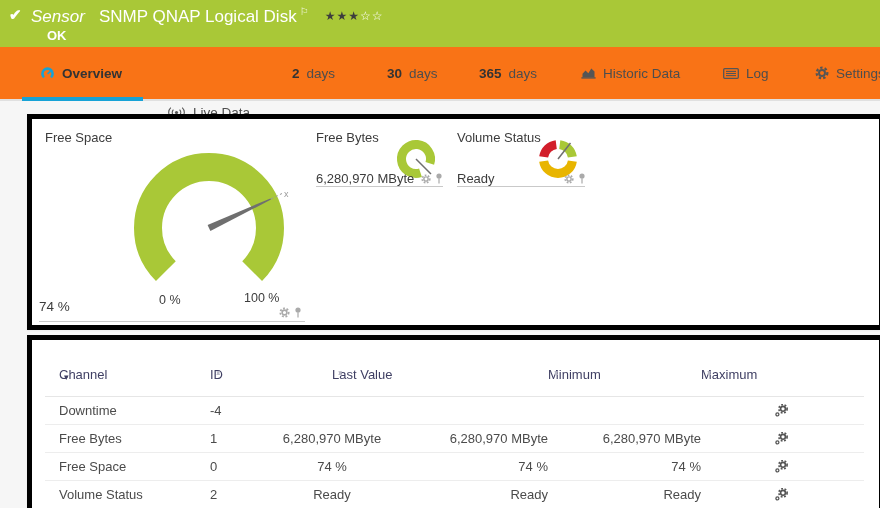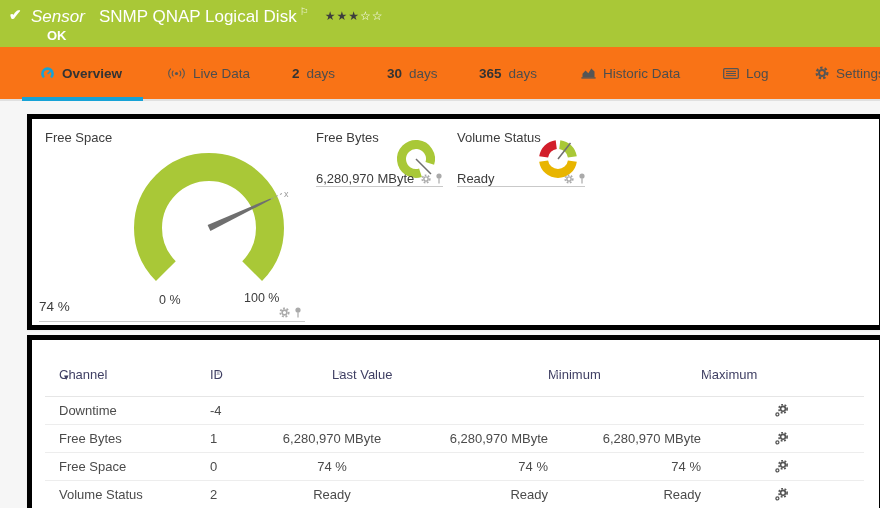--- a/index.html
+++ b/index.html
@@ -81,21 +81,21 @@
   </div>
 
   <div class="tabbar">
     <div class="tab active" style="left:40px;">
       <svg width="15" height="14" viewBox="0 0 15 14">
         <path d="M3.96 11.4 A5.1 5.1 0 1 1 11.04 11.4" fill="none" stroke="#17a2d6" stroke-width="2.6"></path>
         <line x1="7.5" y1="7.9" x2="11.5" y2="4.4" stroke="#17a2d6" stroke-width="1.5"></line>
       </svg>
       <span>Overview</span>
     </div>
-    <div class="tab" style="left:167px;">
+    <div class="tab" style="left:167px;margin-top:39px;">
       <svg width="19" height="13" viewBox="0 0 19 13">
         <circle cx="9.5" cy="6.5" r="1.6" fill="#555"></circle>
         <path d="M6.4 3.6 A4.1 4.1 0 0 0 6.4 9.4" fill="none" stroke="#555" stroke-width="1.1"></path>
         <path d="M3.8 1.6 A6.7 6.7 0 0 0 3.8 11.4" fill="none" stroke="#555" stroke-width="1.1"></path>
         <path d="M12.6 3.6 A4.1 4.1 0 0 1 12.6 9.4" fill="none" stroke="#555" stroke-width="1.1"></path>
         <path d="M15.2 1.6 A6.7 6.7 0 0 1 15.2 11.4" fill="none" stroke="#555" stroke-width="1.1"></path>
       </svg>
       <span>Live Data</span>
     </div>
     <div class="tab" style="left:292px;">

